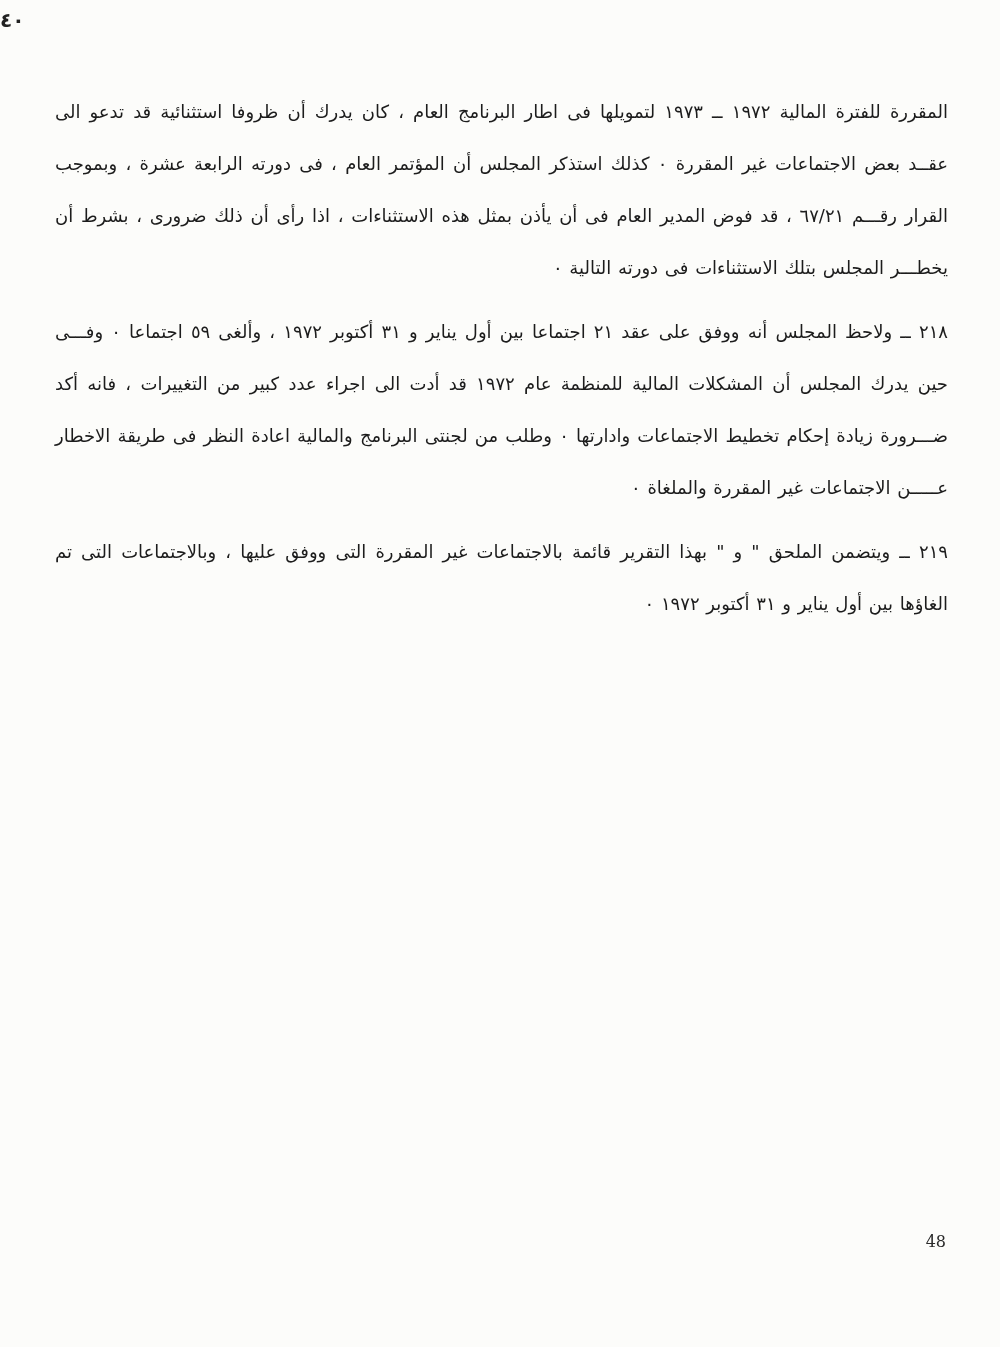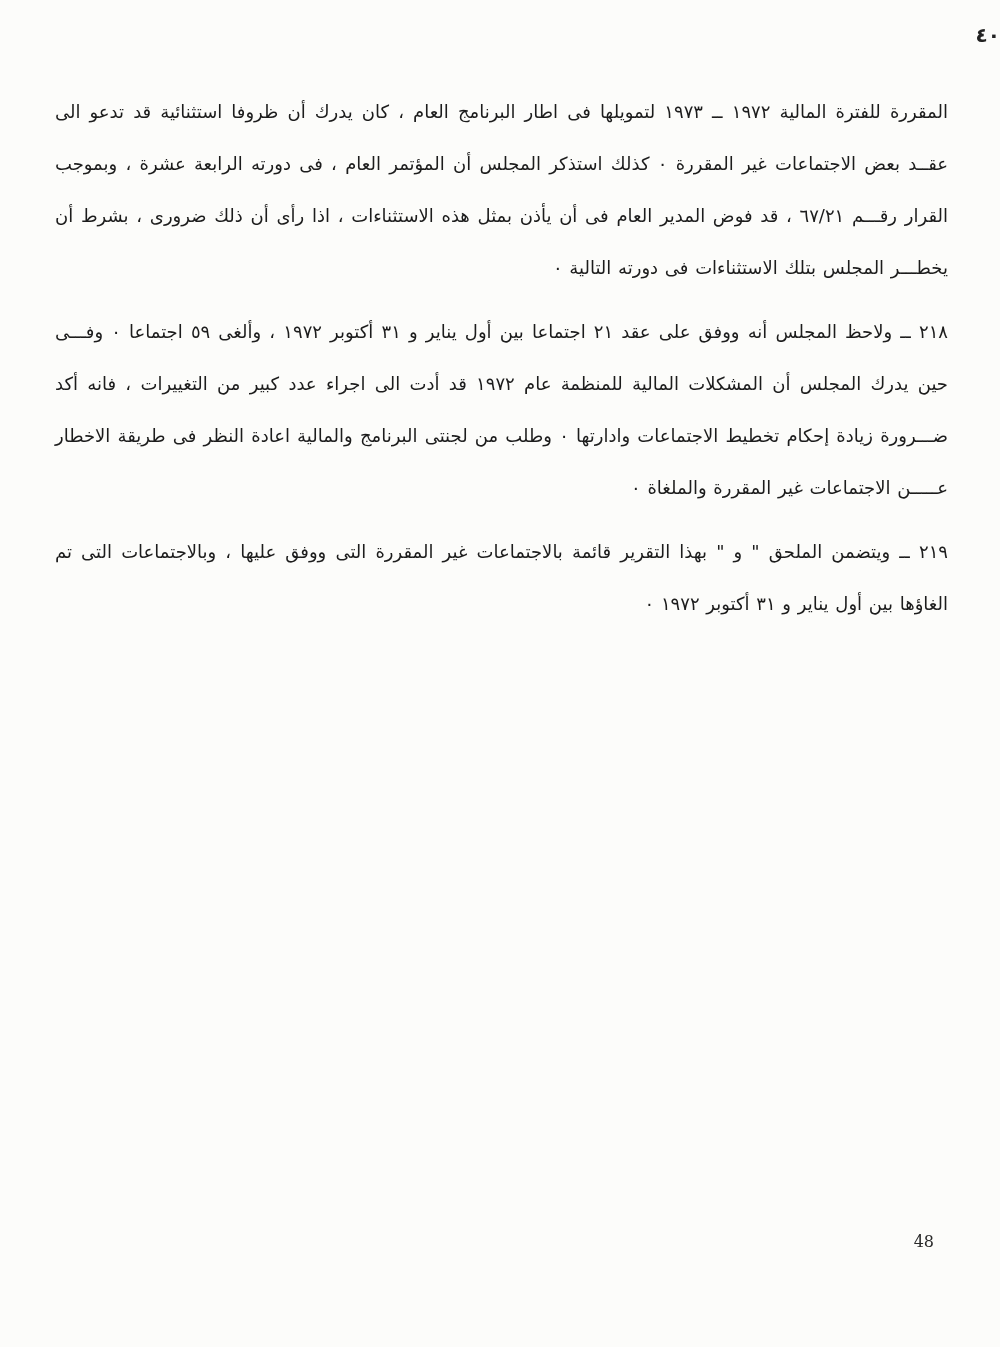--- a/index.html
+++ b/index.html
@@ -12,24 +12,24 @@
     width: 1000px;
     height: 1347px;
     margin: 0 auto;
     background: #fcfcfa;
     font-family: "DejaVu Sans", sans-serif;
     color: #1c1c1c;
     overflow: hidden;
   }
   .page-number-top {
     position: absolute;
-    top: 23px;
+    top: 8px;
     left: 0;
     right: 0;
-    text-align: right;
+    text-align: left;
     font-size: 20px;
     font-weight: bold;
     color: #222;
   }
   .content {
     position: absolute;
     top: 86px;
     right: 52px;
     left: 55px;
     direction: rtl;
@@ -37,21 +37,21 @@
   }
   .paragraph {
     font-size: 18px;
     line-height: 52px;
     text-align: justify;
     margin: 0 0 12px 0;
     word-spacing: 1px;
   }
   .page-number-bottom {
     position: absolute;
-    right: 66px;
+    right: 54px;
     bottom: 96px;
     font-size: 16px;
     color: #2a2a2a;
     font-family: "DejaVu Serif", serif;
   }
 </style>
 </head>
 <body>
 
 <div class="page">

